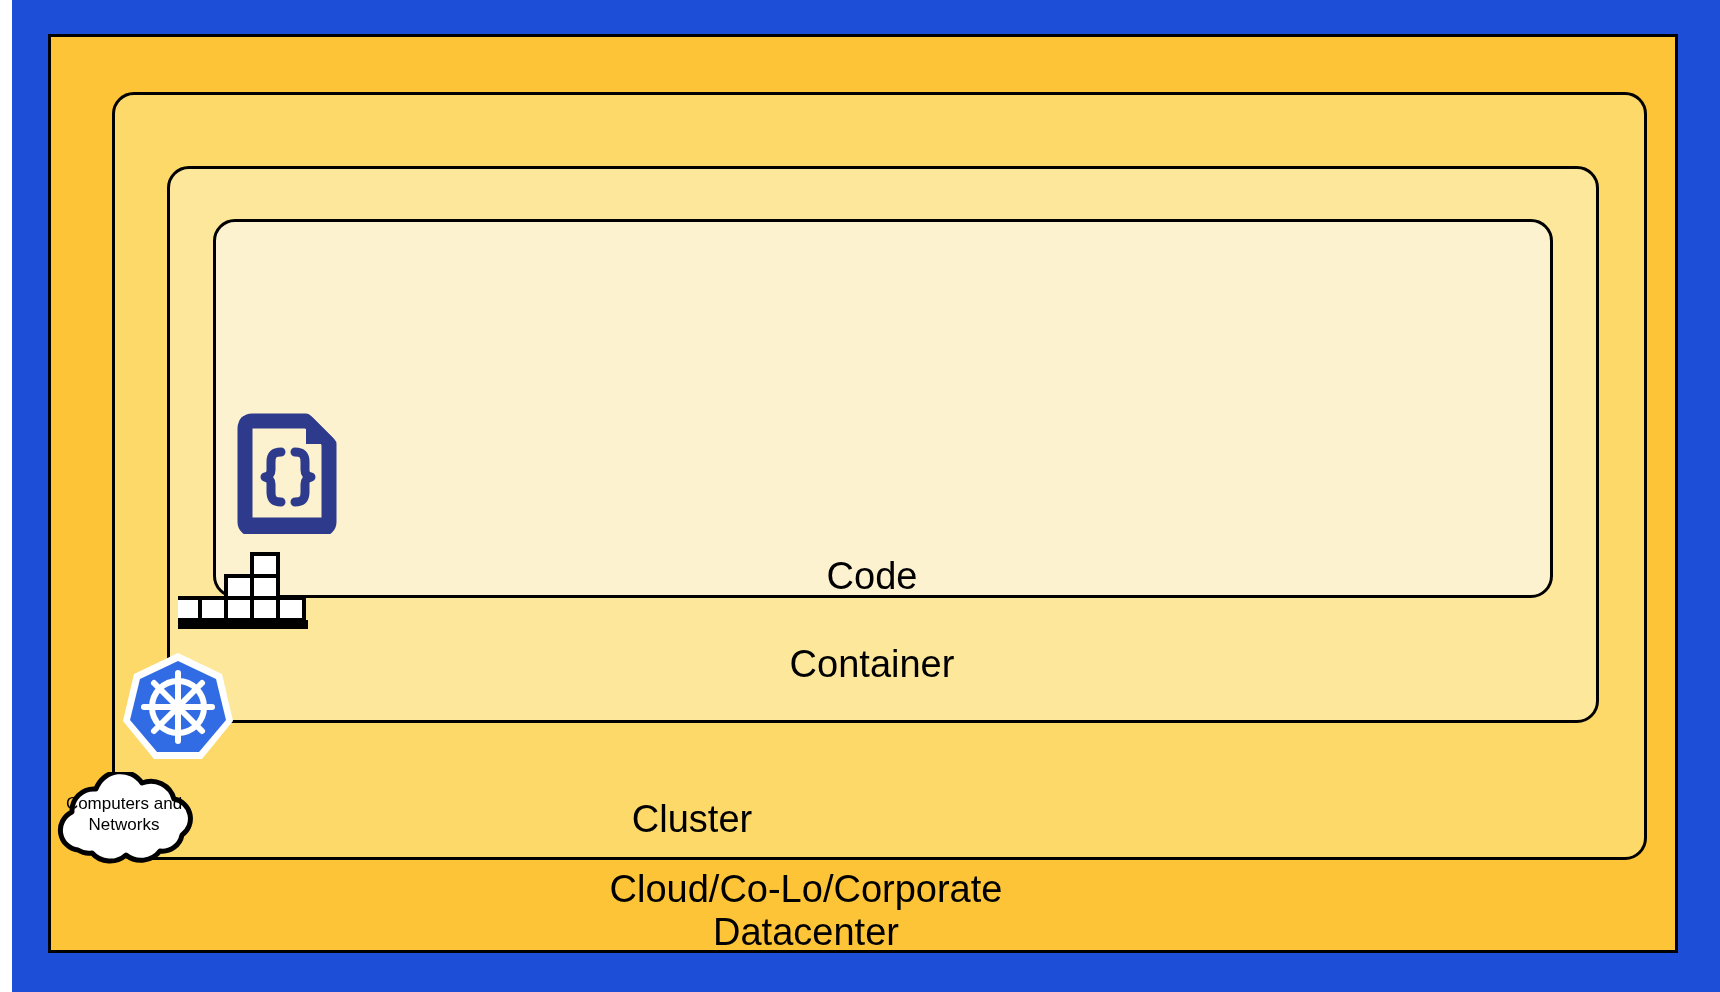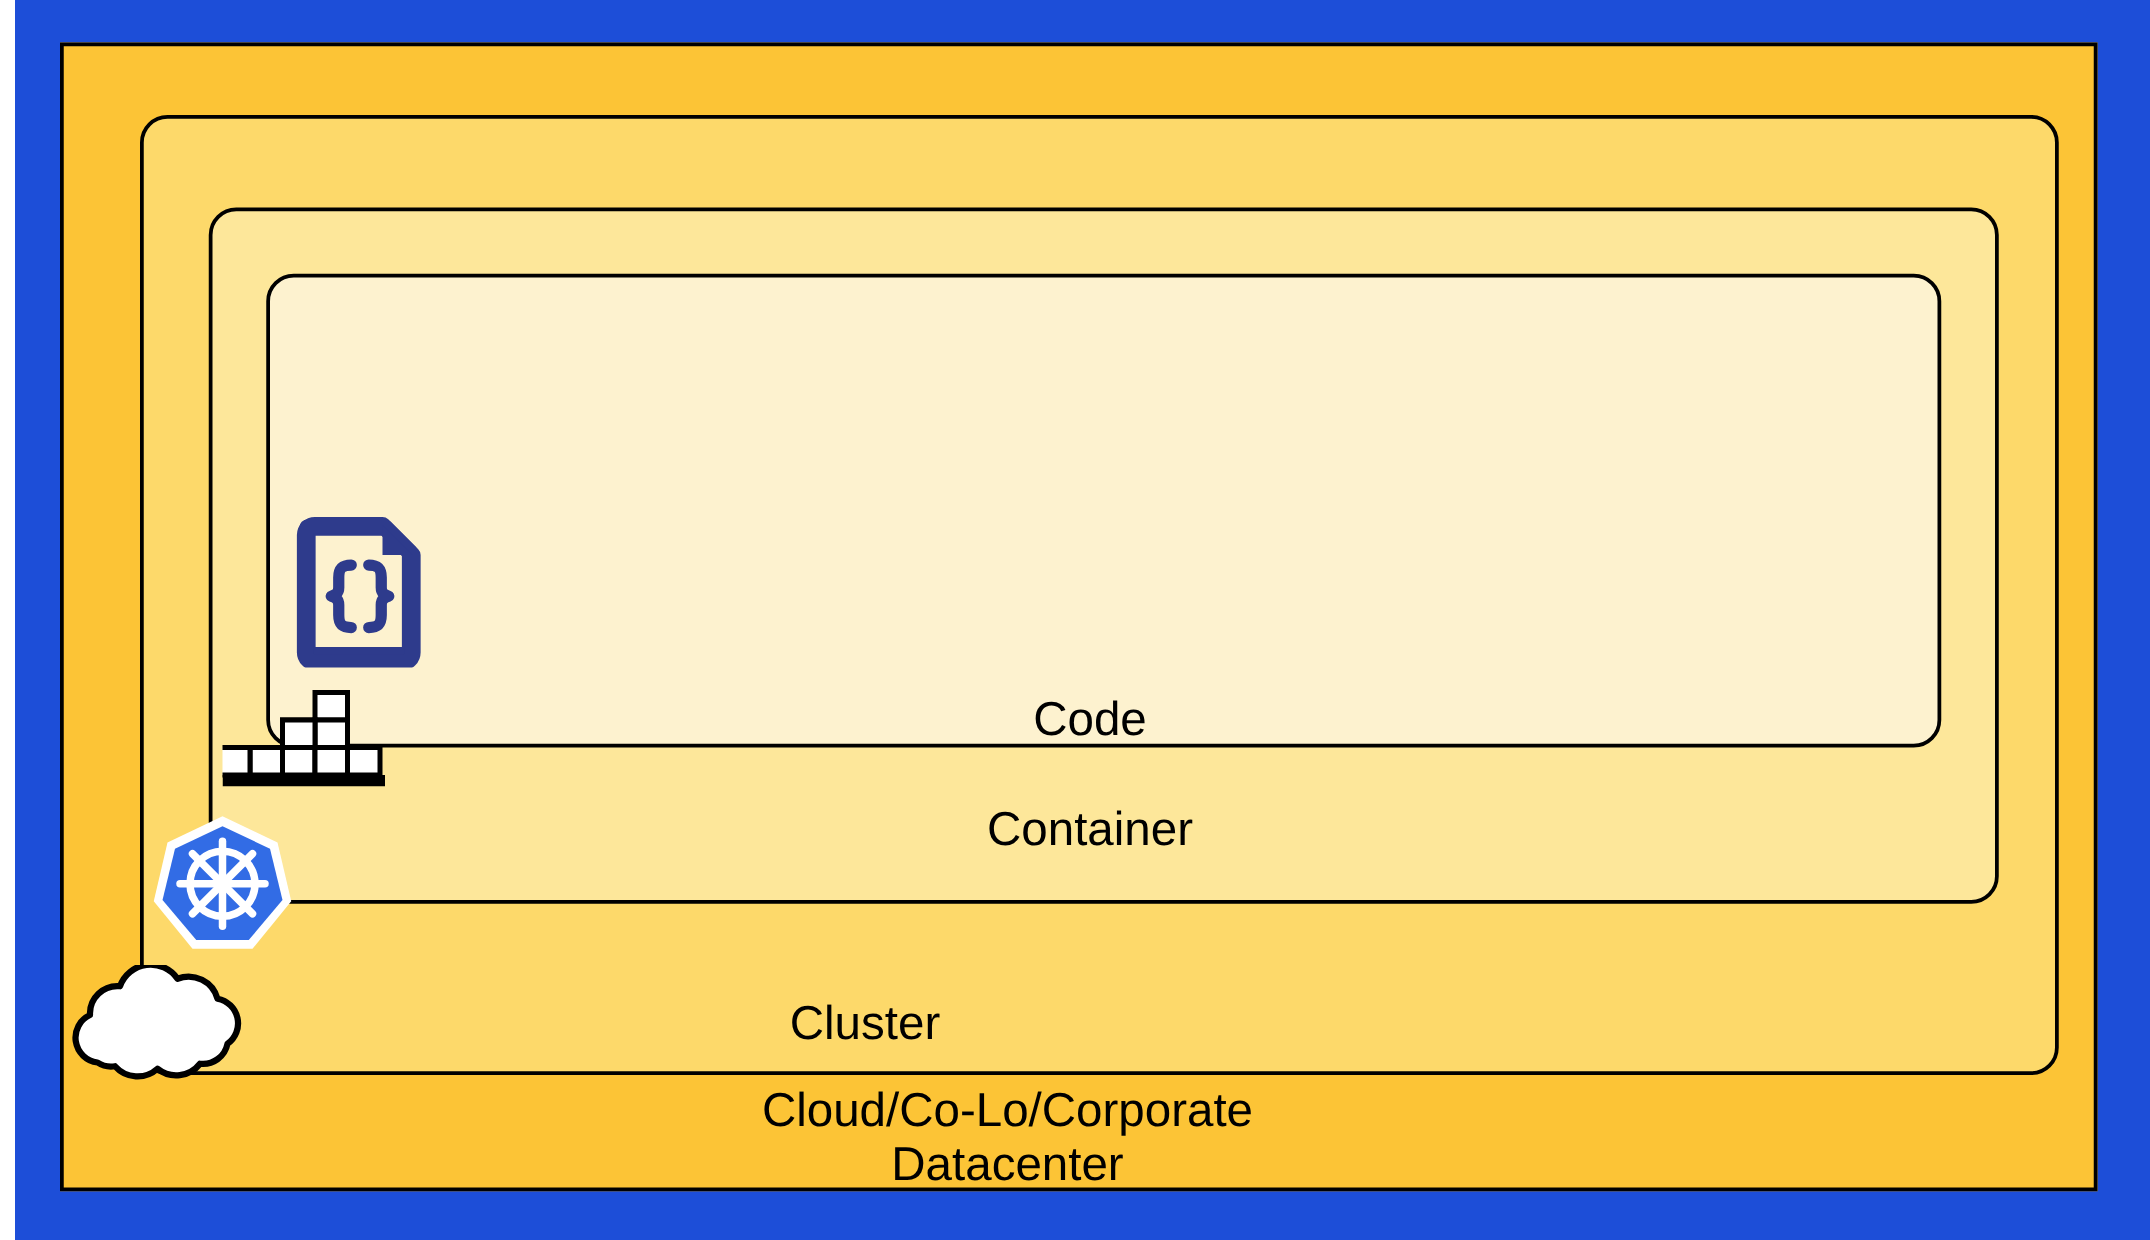--- a/index.html
+++ b/index.html
@@ -255,14 +255,16 @@
              a 22 22 0 0 1 24 -23
              a 26 26 0 0 1 46 -6
              a 24 24 0 0 1 32 16
              a 20 20 0 0 1 8 36
              a 20 20 0 0 1 -22 16
              a 24 24 0 0 1 -34 4
              a 24 24 0 0 1 -34 -2
              a 20 20 0 0 1 -14 -3 z" fill="#ffffff" stroke="#000000" stroke-width="5" stroke-linejoin="round"></path>
   </svg>
 
+  <div class="cloud-text">Computers and
+Networks</div>
 
 </div>
 
 </body></html>

